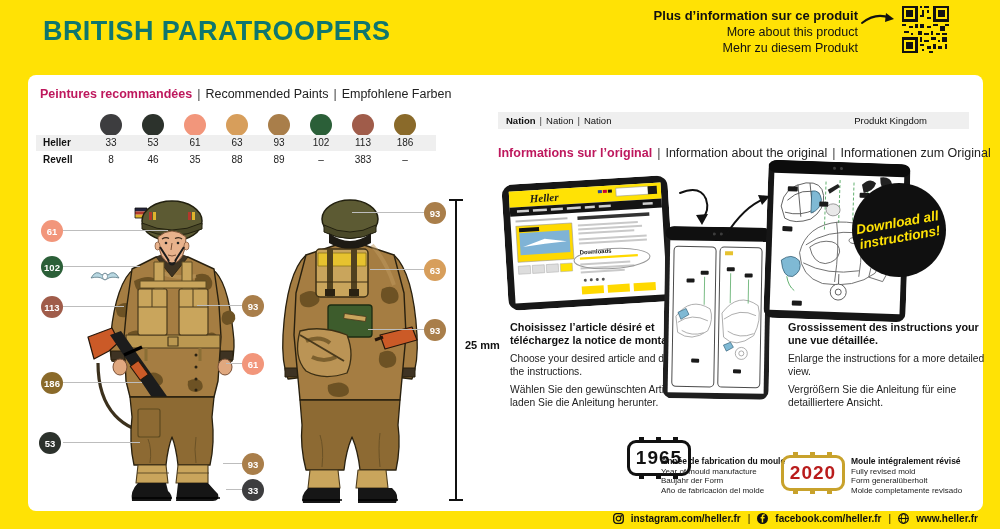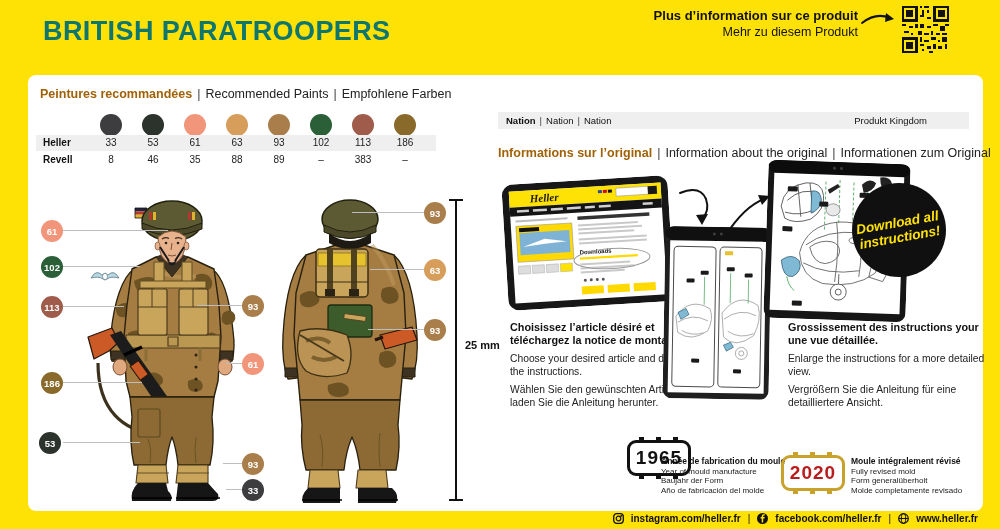--- a/index.html
+++ b/index.html
@@ -6,21 +6,21 @@
   .page{position:relative;width:1000px;height:529px;background:#FFE205;font-family:"Liberation Sans",sans-serif;overflow:hidden;color:#111;}
   .abs{position:absolute;}
   
   .title{position:absolute;left:43px;top:16px;font-size:27px;font-weight:700;letter-spacing:.4px;color:#0f766e;}
   .more-info{position:absolute;left:560px;top:8px;width:298px;text-align:right;line-height:16px;}
   .more-info .fr{font-weight:700;font-size:13px;}
   .more-info .en,.more-info .de{font-size:12.5px;}
   
   .panel{position:absolute;left:28px;top:75px;width:955px;height:436px;background:#fff;border-radius:8px;}
   .heading{position:absolute;font-size:12.5px;color:#222;white-space:nowrap;}
-  .heading b{font-weight:700;color:#a16207;}
+  .heading b{font-weight:700;color:#be185d;}
   .sep{display:inline-block;margin:0 5px;color:#444;font-weight:400;}
   
   .swatch{position:absolute;width:22px;height:22px;border-radius:50%;}
   .prow{position:absolute;left:8px;width:400px;height:16px;font-size:10px;display:block;}
   .prow .rlabel{position:absolute;left:7px;top:2px;font-weight:700;}
   .pcell{position:absolute;top:2px;width:42px;text-align:center;color:#222;}
   
   .callout{position:absolute;width:22px;height:22px;border-radius:50%;color:#fff;font-size:9.5px;font-weight:700;display:flex;align-items:center;justify-content:center;z-index:5;}
   .leader{position:absolute;height:1px;background:#bdbdbd;z-index:4;}
   
@@ -55,20 +55,21 @@
 </style>
 </head>
 <body>
 
 <div class="page">
 
   <div class="title">BRITISH PARATROOPERS</div>
 
   <div class="more-info">
     <div class="fr">Plus d’information sur ce produit</div>
+    <div class="en">More about this product</div>
     <div class="de">Mehr zu diesem Produkt</div>
   </div>
 
   <svg class="abs" style="left:860px;top:10px;" width="38" height="18">
     <path d="M2,13 Q16,2 30,8" fill="none" stroke="#111" stroke-width="2" stroke-linecap="round"></path>
     <path d="M26,3 L34,9 L25,12 Z" fill="#111"></path>
   </svg>
 
   <svg class="abs" style="left:902px;top:6px;" width="47" height="47" viewBox="0 0 21 21" shape-rendering="crispEdges">
     <g fill="#111">

